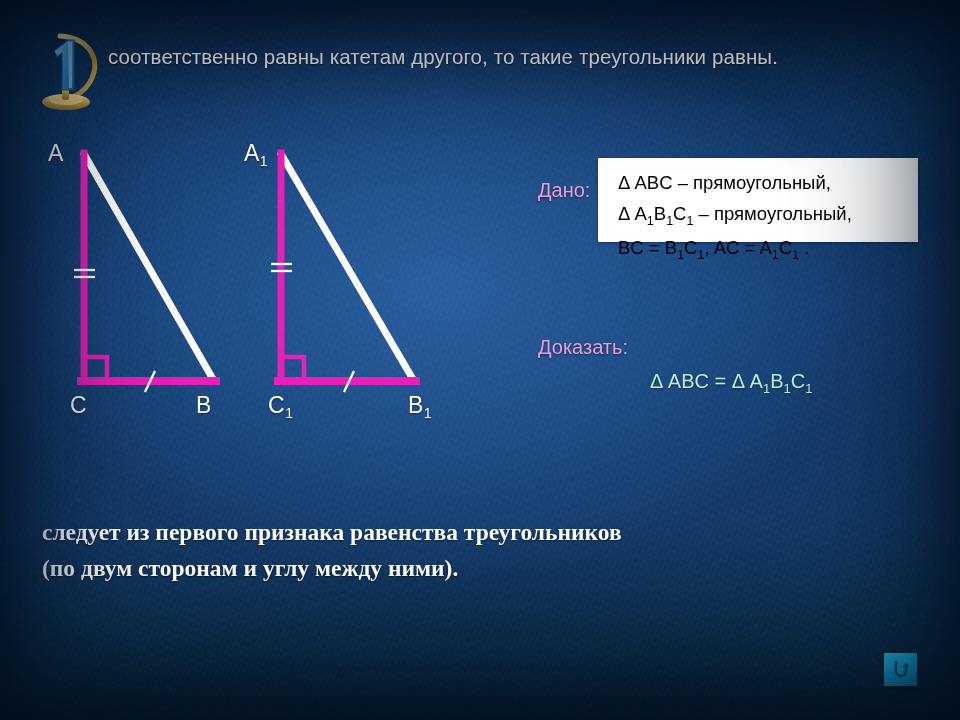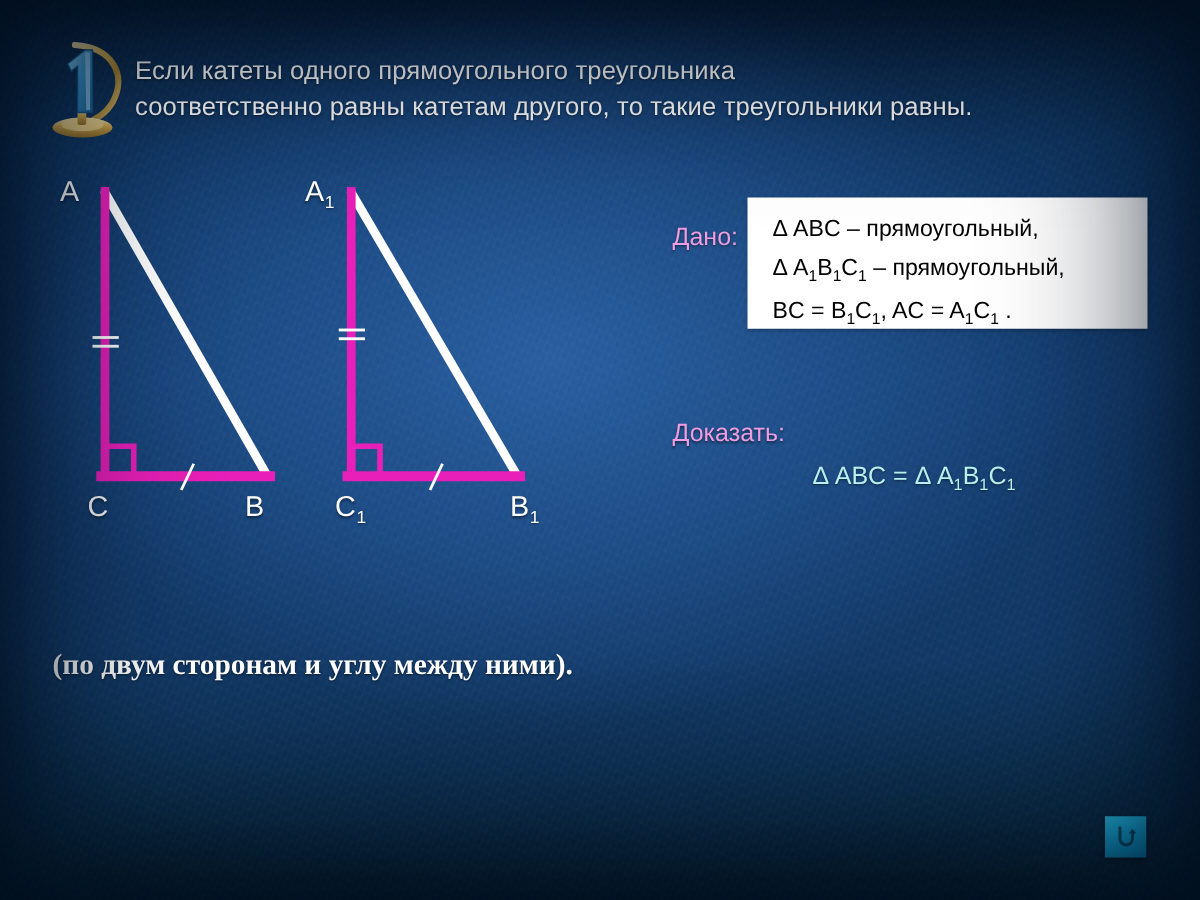--- a/index.html
+++ b/index.html
@@ -85,21 +85,21 @@
   .side-label {
     position: absolute;
     color: #f09ce0;
     font-size: 20px;
     text-shadow: 0 1px 2px rgba(0,0,0,.5);
     white-space: nowrap;
   }
   #given-box {
     position: absolute;
     left: 598px; top: 158px;
-    width: 320px; height: 105px;
+    width: 320px; height: 84px;
     background: #ffffff;
     box-sizing: border-box;
     padding: 9px 0 0 20px;
     color: #000000;
     font-size: 18.5px;
     line-height: 31px;
     box-shadow: 0 1px 3px rgba(0,0,0,.35);
   }
   #given-box div { white-space: nowrap; }
   #given-box sub, .sub {
@@ -183,21 +183,20 @@
       <ellipse cx="42" cy="76" rx="24" ry="8" fill="url(#goldBase)"></ellipse>
       <ellipse cx="42" cy="73.5" rx="17" ry="5.5" fill="#e6cd86" opacity=".85"></ellipse>
       <rect x="38" y="60" width="7" height="14" rx="2" fill="url(#goldBase)"></rect>
 
       <path d="M30 25 L44 14 L50 14 L50 64 L38 64 L38 27 L33 31 Z" fill="url(#blueOne)" stroke="#15527f" stroke-width="1.2" stroke-linejoin="round"></path>
       <path d="M44 16 L48 16 L48 62 L45 62 Z" fill="#bfe4f7" opacity=".55"></path>
     </svg>
   </div>
 
   <div id="header">
-    <div>Если катеты одного прямоугольного треугольника</div>
     <div>соответственно равны катетам другого, то такие треугольники равны.</div>
   </div>
 
   <svg id="figures" viewBox="0 0 960 720">
 
     <g>
 
       <line x1="84" y1="154" x2="214" y2="381" stroke="#ffffff" stroke-width="7" stroke-linecap="round"></line>
 
       <line x1="84" y1="153" x2="84" y2="381" stroke="#e81fb8" stroke-width="7" stroke-linecap="square"></line>
@@ -240,20 +239,21 @@
   </div>
 
   <div class="side-label" style="left:538px; top:336px;text-align:right;">Доказать:</div>
 
   <div id="prove-formula">
     <span>Δ ABC  = Δ A</span><sub>1</sub><span>B</span><sub>1</sub><span>C</span><sub>1</sub>
   </div>
 
 
   <div id="proof-body">
+    <div>следует из первого признака равенства треугольников</div>
     <div>(по двум сторонам и углу между ними).</div>
   </div>
 
   <div id="nav-button">
     <svg viewBox="0 0 24 24" width="22" height="22">
       <path d="M6.5 3.5 L6.5 13 A5.5 5.5 0 0 0 17.5 13 L17.5 6.5" fill="none" stroke="#0a4f6e" stroke-width="2.6" stroke-linecap="round"></path>
       <path d="M14 8.5 L17.5 4.5 L21 8.5 Z" fill="#0a4f6e"></path>
     </svg>
   </div>
 

